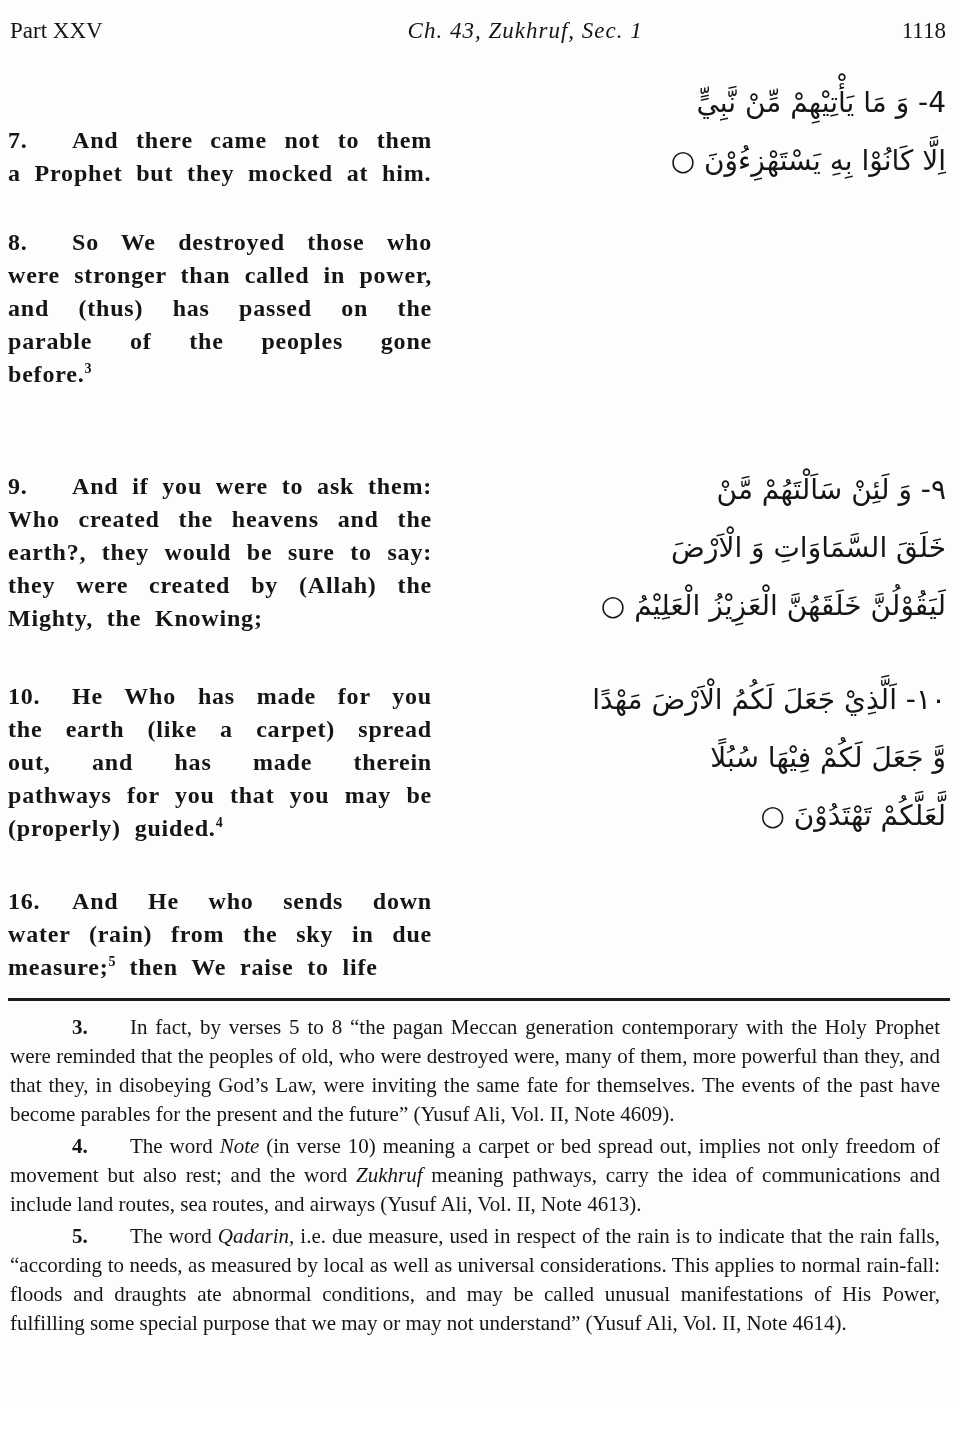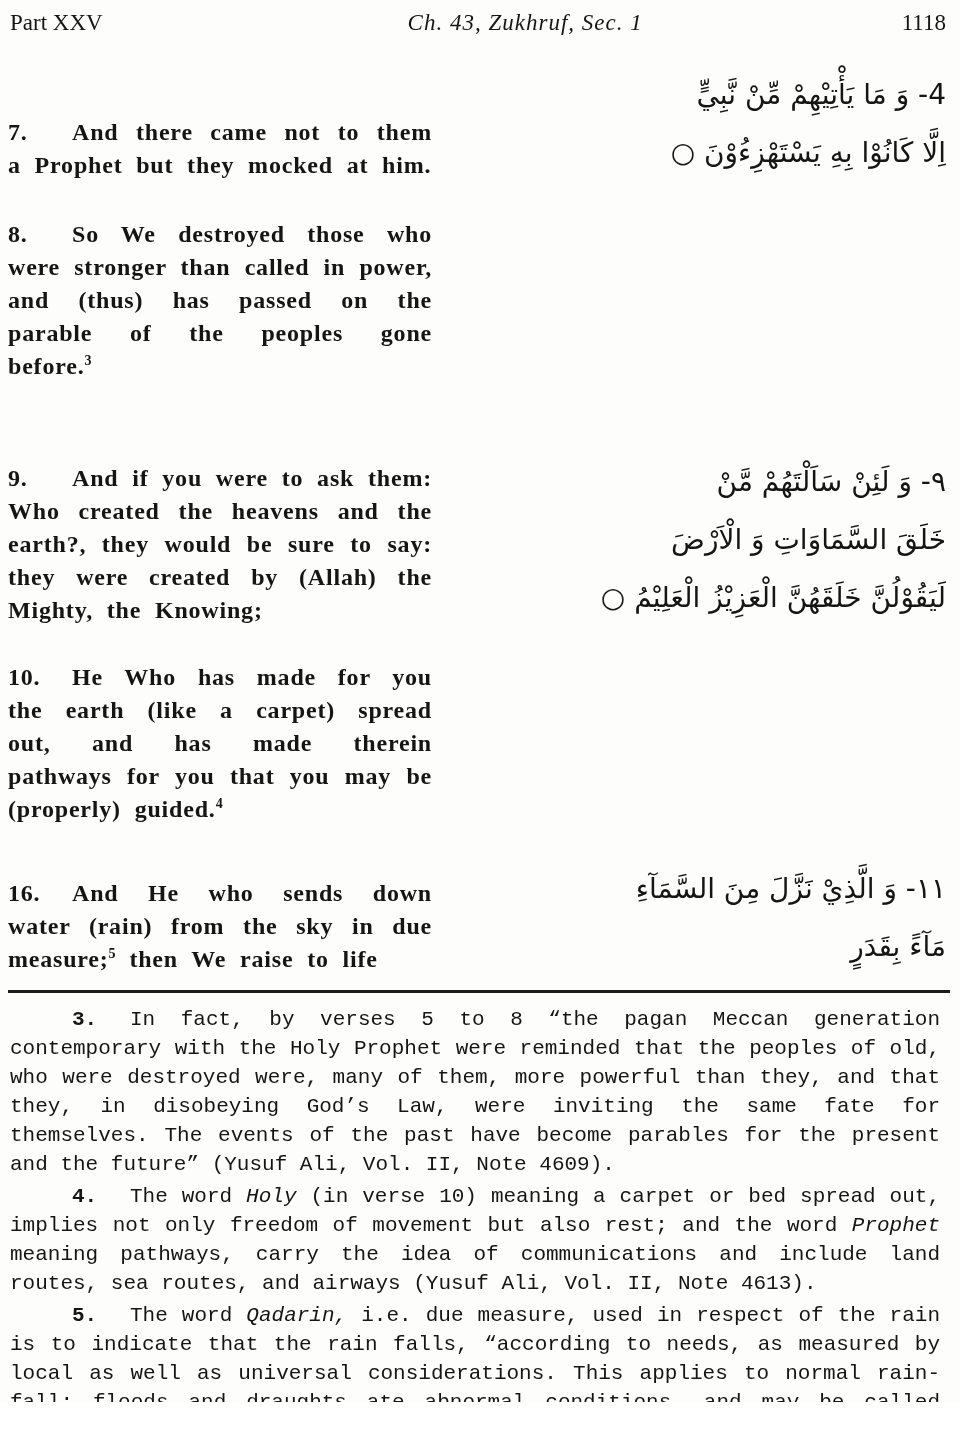--- a/index.html
+++ b/index.html
@@ -3,21 +3,21 @@
 <meta charset="utf-8">
 <style>
   html,body{margin:0;padding:0;background:#ffffff;}
   .page{
     position:relative;
     width:960px;height:1402px;
     box-sizing:border-box;
     background:#fdfdfc;
     color:#151515;
     font-family:"Liberation Serif",serif;
-    padding:8px 10px 0 8px;
+    padding:16px 10px 0 8px;
     overflow:hidden;
   }
   
   .header{
     display:flex;justify-content:space-between;align-items:baseline;
     font-size:23px;padding:2px 4px 0 2px;
   }
   .header .hc{font-style:italic;letter-spacing:1px;margin-left:46px;}
   
   .verses{margin-top:30px;}
@@ -42,21 +42,21 @@
   }
   .ar-line{white-space:nowrap;}
   .verse-row:nth-child(2) .ar{padding-top:26px;}
   .verse-row:nth-child(3) .ar{padding-top:30px;}
   .verse-row:nth-child(4) .ar{padding-top:2px;}
   .verse-row:nth-child(5) .ar{margin-top:-6px;}
   
   .rule{border:none;border-top:3px solid #1c1c1c;margin:14px 0 10px 0;}
   
   .footnotes{font-size:21px;line-height:29px;text-align:justify;padding:2px 2px 0 2px;}
-  .fn{margin:0 8px 3px 0;font-family:Liberation Mono, monospace;}
+  .fn{margin:0 8px 3px 0;}
   .fn-num{display:inline-block;margin-left:62px;min-width:58px;font-weight:bold;}
 </style>
 </head>
 <body>
 
 <div class="page">
   <div class="header">
     <span>Part XXV</span>
     <span class="hc">Ch. 43, Zukhruf, Sec. 1</span>
     <span>1118</span>
@@ -76,30 +76,31 @@
       <div class="verse-row">
         <p class="en"><span class="vnum">9.</span><span>And if you were to ask them: Who created the heavens and the earth?, they would be sure to say: they were created by (Allah) the Mighty, the Knowing;</span></p>
         <div class="ar">
           <div class="ar-line">٩- وَ لَئِنْ سَاَلْتَهُمْ مَّنْ</div>
           <div class="ar-line">خَلَقَ السَّمَاوَاتِ وَ الْاَرْضَ</div>
           <div class="ar-line">لَيَقُوْلُنَّ خَلَقَهُنَّ الْعَزِيْزُ الْعَلِيْمُ ○</div>
         </div>
       </div>
       <div class="verse-row">
         <p class="en"><span class="vnum">10.</span><span>He Who has made for you the earth (like a carpet) spread out, and has made therein pathways for you that you may be (properly) guided.</span><sup class="fnref">4</sup></p>
+        <div class="ar">
+          <div class="ar-line">١٠- اَلَّذِيْ جَعَلَ لَكُمُ الْاَرْضَ مَهْدًا</div>
+          <div class="ar-line">وَّ جَعَلَ لَكُمْ فِيْهَا سُبُلًا</div>
+          <div class="ar-line">لَّعَلَّكُمْ تَهْتَدُوْنَ ○</div>
+        </div>
       </div>
       <div class="verse-row">
         <p class="en"><span class="vnum">16.</span><span>And He who sends down water (rain) from the sky in due measure;</span><sup class="fnref">5</sup><span> then We raise to life</span></p>
-        <div class="ar">
-          <div class="ar-line">١١- وَ الَّذِيْ نَزَّلَ مِنَ السَّمَآءِ</div>
-          <div class="ar-line">مَآءً بِقَدَرٍ</div>
-        </div>
       </div>
     </div>
 
   <hr class="rule">
 
   <div class="footnotes">
       <p class="fn"><span class="fn-num">3.</span><span>In fact, by verses 5 to 8 “the pagan Meccan generation contemporary with the Holy Prophet were reminded that the peoples of old, who were destroyed were, many of them, more powerful than they, and that they, in disobeying God’s Law, were inviting the same fate for themselves. The events of the past have become parables for the present and the future” (Yusuf Ali, Vol. II, Note 4609).</span></p>
-      <p class="fn"><span class="fn-num">4.</span><span>The word </span><i>Holy</i><span> (in verse 10) meaning a carpet or bed spread out, implies not only freedom of movement but also rest; and the word </span><i>Prophet</i><span> meaning pathways, carry the idea of communications and include land routes, sea routes, and airways (Yusuf Ali, Vol. II, Note 4613).</span></p>
+      <p class="fn"><span class="fn-num">4.</span><span>The word </span><i>Note</i><span> (in verse 10) meaning a carpet or bed spread out, implies not only freedom of movement but also rest; and the word </span><i>Zukhruf</i><span> meaning pathways, carry the idea of communications and include land routes, sea routes, and airways (Yusuf Ali, Vol. II, Note 4613).</span></p>
       <p class="fn"><span class="fn-num">5.</span><span>The word </span><i>Qadarin,</i><span> i.e. due measure, used in respect of the rain is to indicate that the rain falls, “according to needs, as measured by local as well as universal considerations. This applies to normal rain-fall: floods and draughts ate abnormal conditions, and may be called unusual manifestations of His Power, fulfilling some special purpose that we may or may not understand” (Yusuf Ali, Vol. II, Note 4614).</span></p>
     </div>
 </div>
 
 </body></html>

